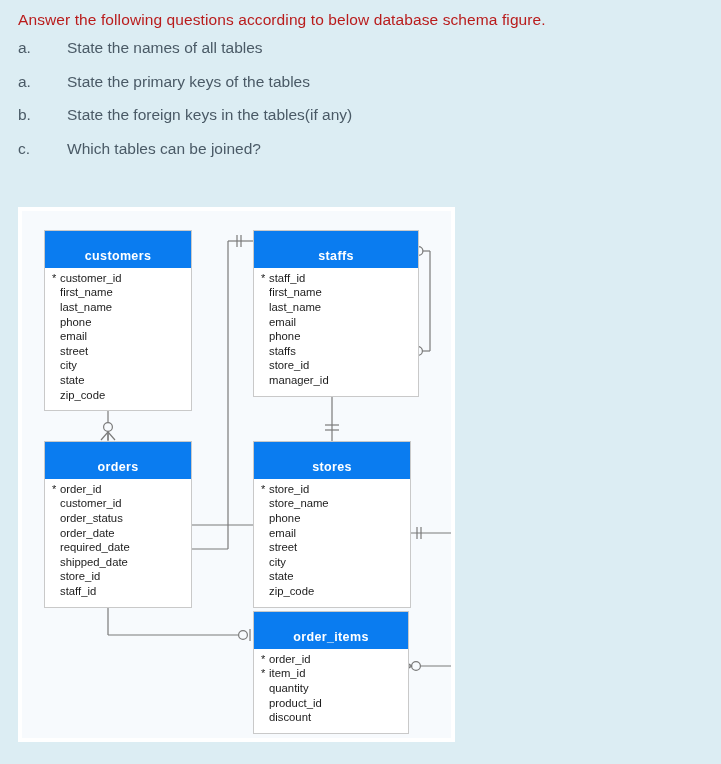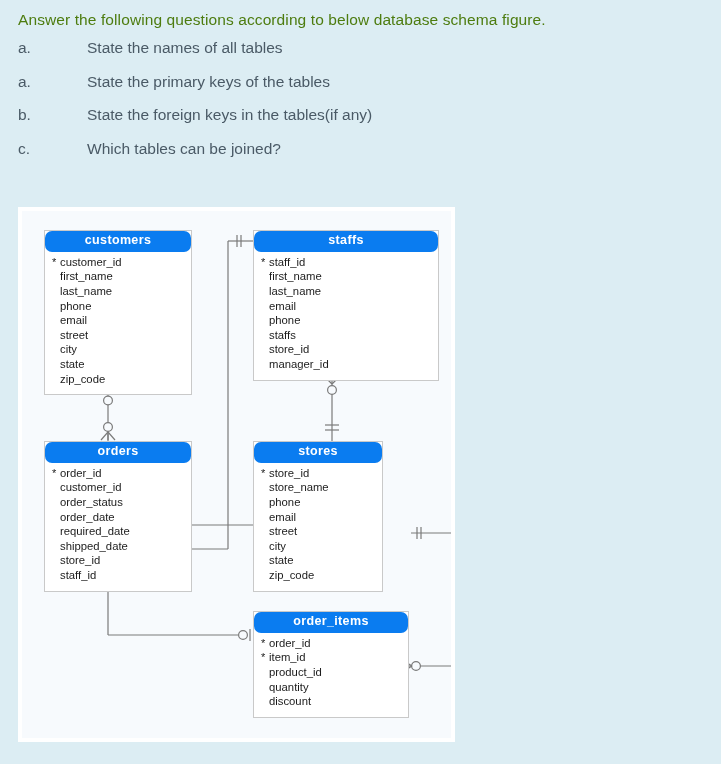--- a/index.html
+++ b/index.html
@@ -11,36 +11,36 @@
     overflow:hidden;
     position:relative;
   }
   
   #question-block{
     position:absolute;
     left:18px; top:8px; width:690px;
   }
   .q-intro{
     font-size:15.5px;
-    color:#4d7c0f;
+    color:#b91c1c;
     letter-spacing:.1px;
     line-height:1.5;
     margin:0 0 6px 0;
     white-space:nowrap;
   }
   .q-row{
     display:flex;
     align-items:flex-start;
     font-size:15.5px;
     color:#4a5a66;
     line-height:1.45;
     margin:0 0 11px 0;
   }
   .q-marker{ width:49px; flex:0 0 49px; }
-  .q-text{ flex:1 1 auto; white-space:nowrap;margin-left:20px; }
+  .q-text{ flex:1 1 auto; white-space:nowrap; }
 
   
   #schema-figure{
     position:absolute;
     left:18px; top:207px;
     width:437px; height:535px;
     background:#ffffff;
     padding:4px;
     box-sizing:border-box;
   }
@@ -62,24 +62,23 @@
     border:1px solid #c9c9c9;
     box-sizing:border-box;
     z-index:4;
   }
   .entity-header{
     background:#0a7cf0;
     color:#ffffff;
     font-size:12.5px;
     font-weight:bold;
     text-align:center;
-    padding:3px 0 4px 0;
+    padding:19px 0 4px 0;
     letter-spacing:.35px;
     line-height:1.1;
-    border-radius:7px;
   }
   .entity-body{
     padding:3px 0 8px 0;
   }
   .field{
     font-size:11.3px;
     color:#1b1b1b;
     line-height:14.6px;
     padding-left:7px;
     white-space:nowrap;
@@ -89,23 +88,23 @@
     display:inline-block;
     width:8px;
     flex:0 0 8px;
     font-size:11px;
     line-height:14.6px;
   }
   .field-name{ flex:1 1 auto; }
 
   
   #entity-customers{ left:22px;  top:19px;  width:148px; }
-  #entity-staffs{    left:231px; top:19px;  width:186px; }
+  #entity-staffs{    left:231px; top:19px;  width:166px; }
   #entity-orders{    left:22px;  top:230px; width:148px; }
-  #entity-stores{    left:231px; top:230px; width:130px; }
+  #entity-stores{    left:231px; top:230px; width:158px; }
   #entity-order_items{ left:231px; top:400px; width:156px; }
 </style>
 </head>
 <body>
 
 <div id="question-block">
   <p class="q-intro">Answer the following questions according to below database schema figure.</p>
 
   <div class="q-row">
     <span class="q-marker">a.</span>
@@ -371,27 +370,27 @@
         <div class="field">
             <span class="pk-mark">*</span>
             <span class="field-name">order_id</span>
           </div>
         <div class="field">
             <span class="pk-mark">*</span>
             <span class="field-name">item_id</span>
           </div>
         <div class="field">
             <span class="pk-mark"></span>
+            <span class="field-name">quantity</span>
+          </div>
+        <div class="field">
+            <span class="pk-mark"></span>
             <span class="field-name">product_id</span>
           </div>
         <div class="field">
             <span class="pk-mark"></span>
-            <span class="field-name">quantity</span>
-          </div>
-        <div class="field">
-            <span class="pk-mark"></span>
             <span class="field-name">discount</span>
           </div>
       </div>
     </div>
 
   </div>
 </div>
 
 </body></html>

